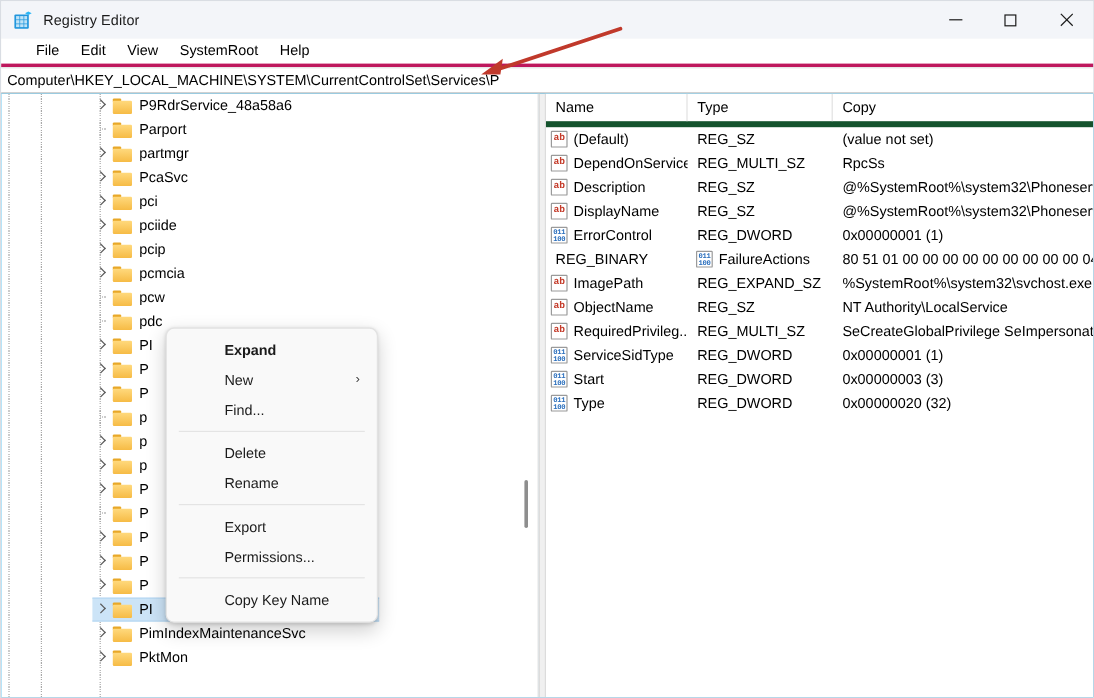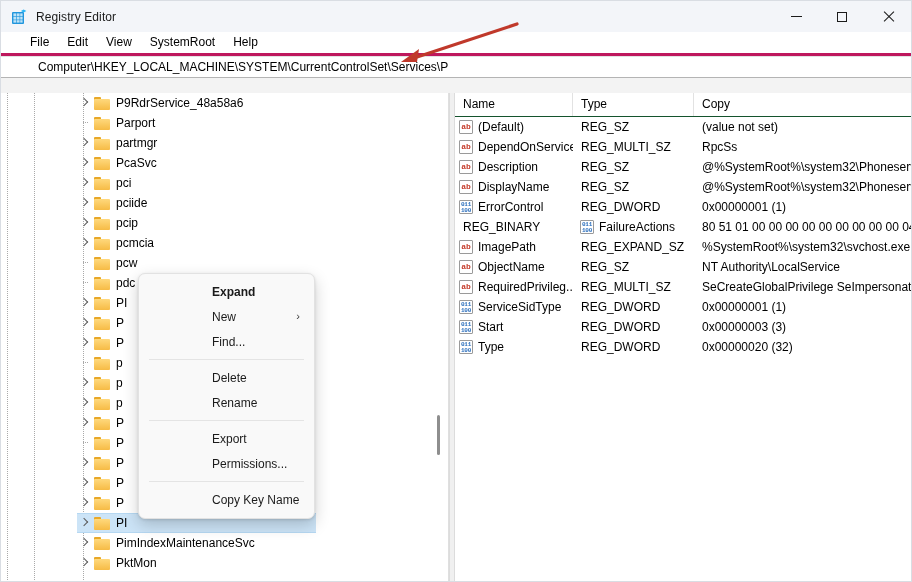--- a/index.html
+++ b/index.html
@@ -118,31 +118,29 @@
     border-bottom: 1px solid #b4b4b4;
     display: flex;
     align-items: center;
     padding-left: 5px;
     overflow: hidden;
   }
   .addressbar span {
     font-size: 12px;
     color: #000;
     white-space: nowrap;
-    margin-left: 32px;
   }
 
   
   .panes {
     flex: 1;
     display: flex;
     background: #0ea5e9;
     position: relative;
     overflow: hidden;
-    margin-top: 15px;
   }
   .tree-pane {
     width: 447px;
     min-width: 447px;
     position: relative;
     background: #ffffff;
     overflow: hidden;
     border-right: 1px solid #dfdfdf;
   }
   .splitter {
@@ -286,21 +284,21 @@
     height: 40px;
     background: #8e8e8e;
     border-radius: 2px;
   }
 
   
   .vheader {
     height: 23px;
     display: flex;
     background: #ffffff;
-    border-bottom: 1px solid #14532d;
+    border-bottom: 5px solid #14532d;
   }
   .vhcell {
     font-size: 12px;
     color: #000;
     padding-left: 8px;
     line-height: 23px;
     box-sizing: border-box;
     border-right: 1px solid #e2e2e2;
     height: 23px;
     overflow: hidden;
@@ -370,21 +368,21 @@
     border-radius: 7px;
     box-shadow: 0 6px 16px rgba(0,0,0,.19), 0 1px 3px rgba(0,0,0,.12);
     padding: 5px 0 6px 0;
     z-index: 50;
     box-sizing: border-box;
   }
   .ctx-item {
     height: 25px;
     display: flex;
     align-items: center;
-    padding-left: 73px;
+    padding-left: 48px;
     padding-right: 12px;
     font-size: 12px;
     color: #1b1b1b;
     position: relative;
     white-space: nowrap;
   }
   .ctx-item.bold { font-weight: bold; }
   .ctx-sub {
     position: absolute;
     right: 14px;

